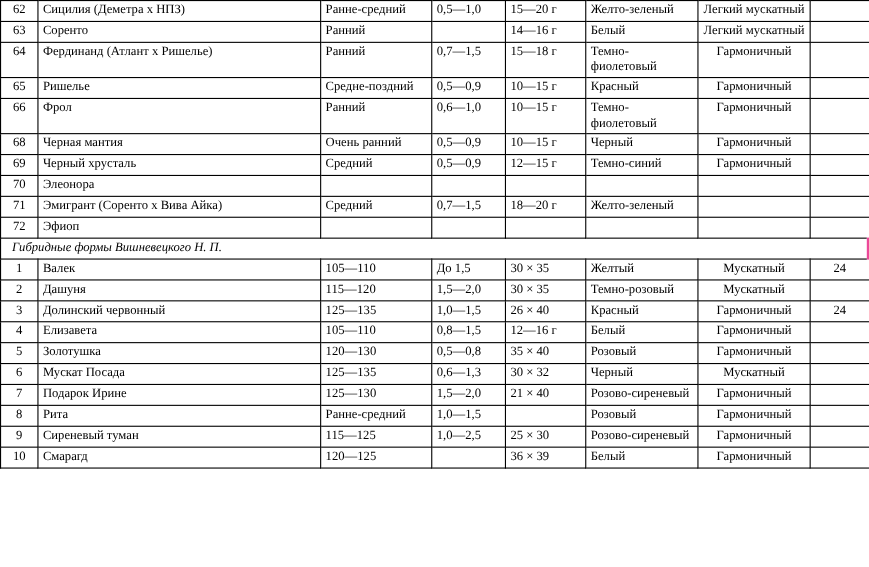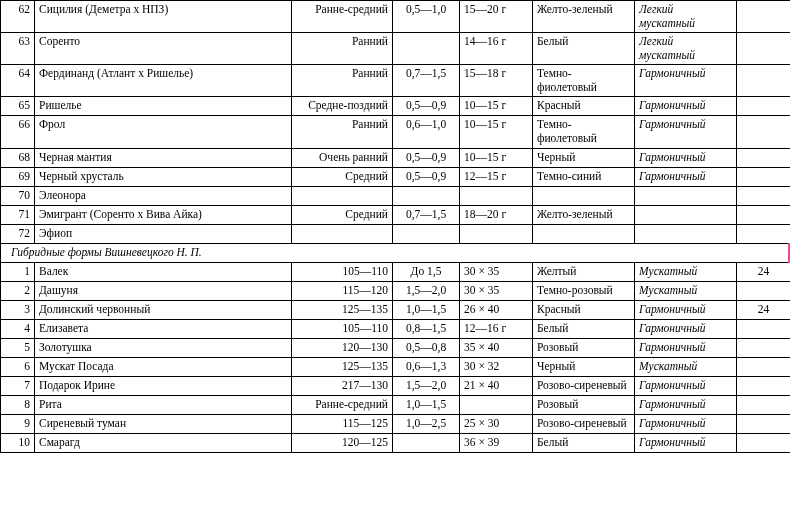--- a/index.html
+++ b/index.html
@@ -32,26 +32,26 @@
   
   col.c0 { width: 34px; }
   col.c1 { width: 257px; }
   col.c2 { width: 101px; }
   col.c3 { width: 67px; }
   col.c4 { width: 73px; }
   col.c5 { width: 102px; }
   col.c6 { width: 102px; }
   col.c7 { width: 54px; }
 
-  td.num { text-align: right; }
-  td.ripen { text-align: right; }
-  td.weightc { text-align: center; margin-left: 20px; }
+  td.num { text-align: center; }
+  td.ripen { text-align: left; }
+  td.weightc { text-align: left; margin-left: 20px; }
   td.berry { text-align: left; }
   td.color { text-align: left; }
-  td.taste { text-align: left; font-style: italic; }
+  td.taste { text-align: center; }
   td.sugar { text-align: center; padding-left: 6px; }
 
   tr.section td {
     font-style: italic;
     border-left: 1px solid #000;
     border-right: 6px solid #ec4899;
   }
   .section-label {
     padding-left: 6px;
   }
@@ -230,21 +230,21 @@
         <td class="ripen">125—135</td>
         <td class="weightc">0,6—1,3</td>
         <td class="berry">30 × 32</td>
         <td class="color">Черный</td>
         <td class="taste">Мускатный</td>
         <td class="sugar"></td>
       </tr>
       <tr>
         <td class="num">7</td>
         <td class="name">Подарок Ирине</td>
-        <td class="ripen">217—130</td>
+        <td class="ripen">125—130</td>
         <td class="weightc">1,5—2,0</td>
         <td class="berry">21 × 40</td>
         <td class="color">Розово-сиреневый</td>
         <td class="taste">Гармоничный</td>
         <td class="sugar"></td>
       </tr>
       <tr>
         <td class="num">8</td>
         <td class="name">Рита</td>
         <td class="ripen">Ранне-средний</td>

